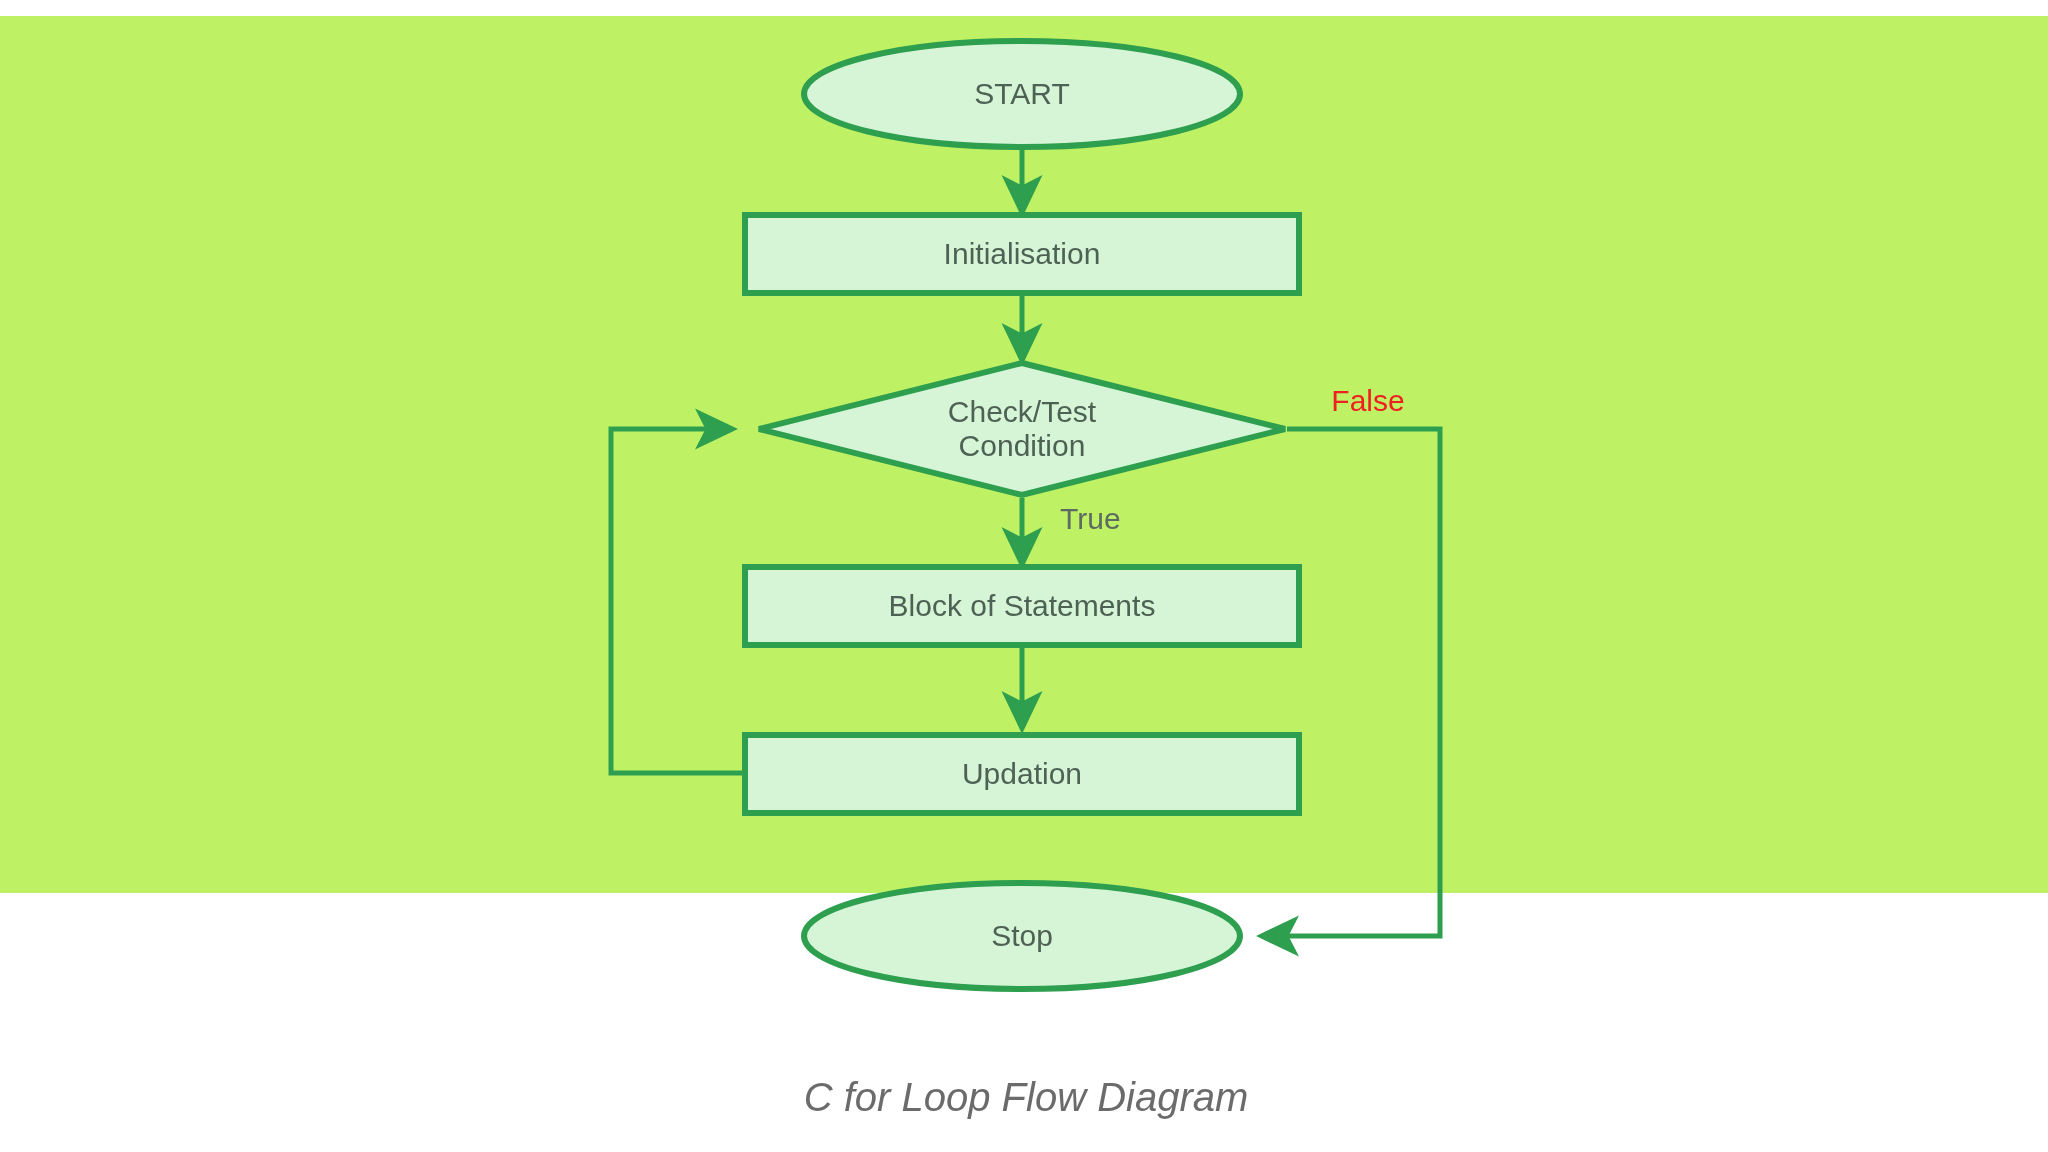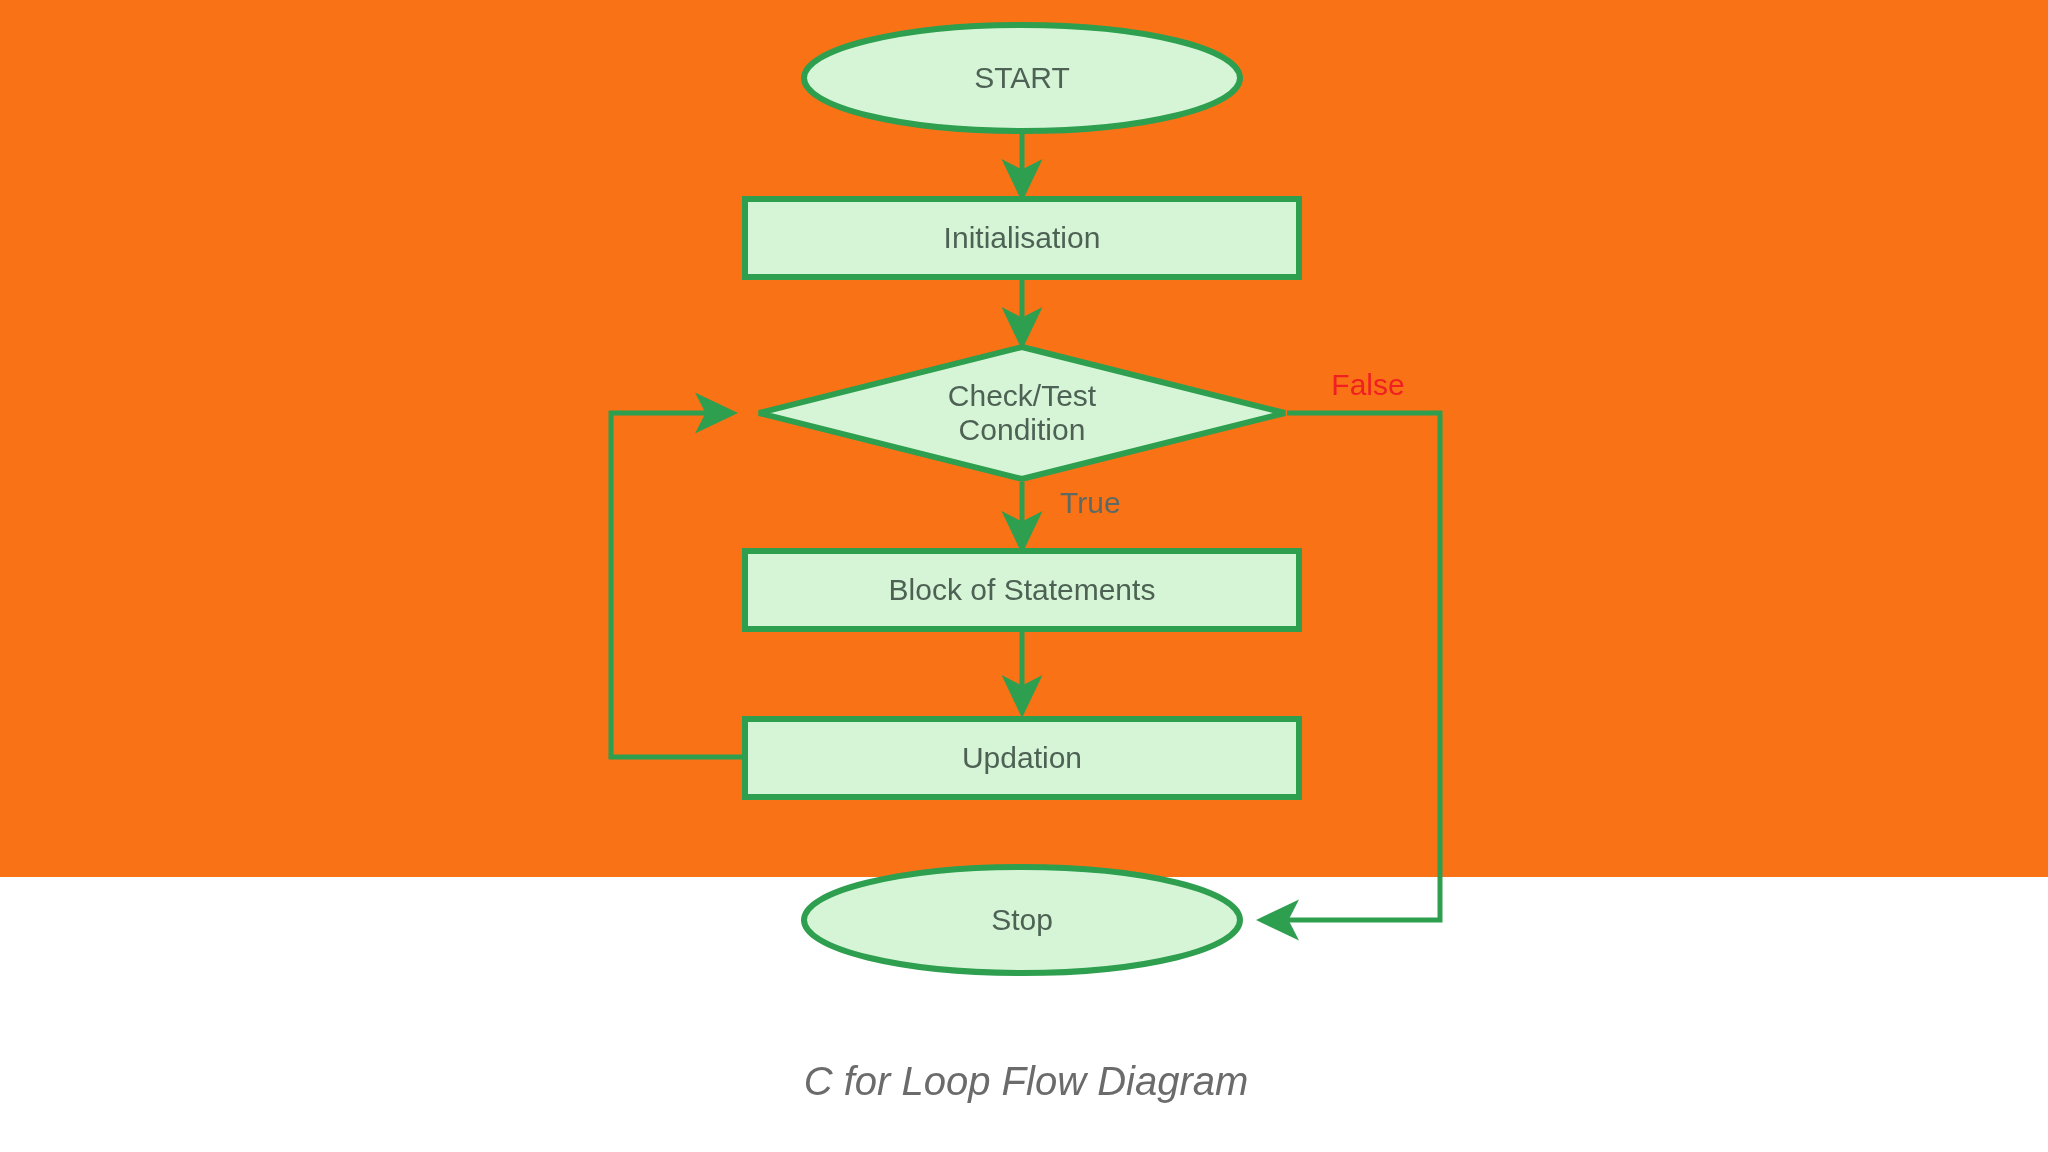--- a/index.html
+++ b/index.html
@@ -10,21 +10,22 @@
   body {
     width: 2048px;
     height: 1152px;
     overflow: hidden;
     font-family: "Liberation Sans", sans-serif;
   }
   #stage {
     position: relative;
     width: 2048px;
     height: 877px;
-    background: #f97316;
+    background: #bef264;
+    margin-top: 16px;
   }
   #flow-svg {
     position: absolute;
     left: 0;
     top: 0;
     width: 2048px;
     height: 1152px;
     display: block;
   }
   .node-fill { fill: #d6f5d6; }

